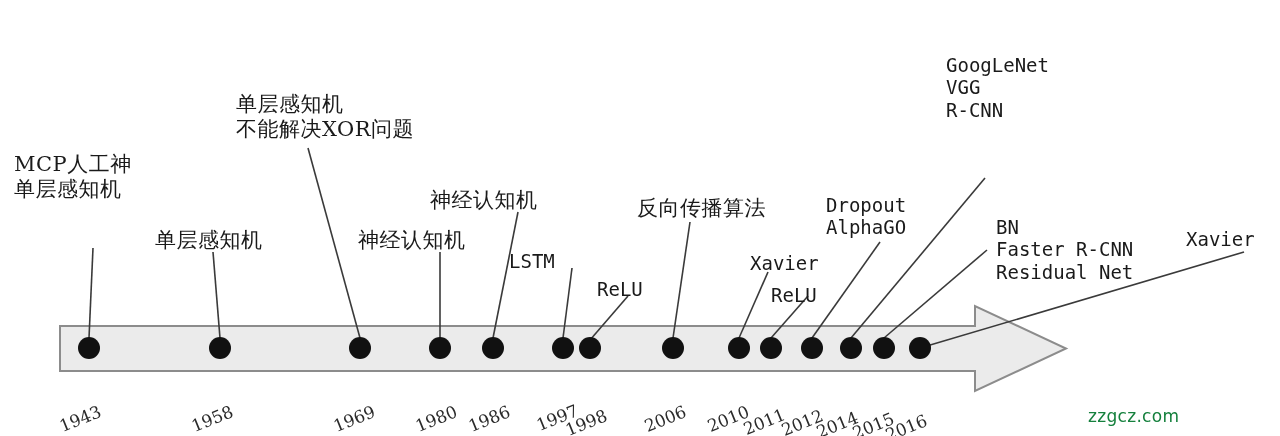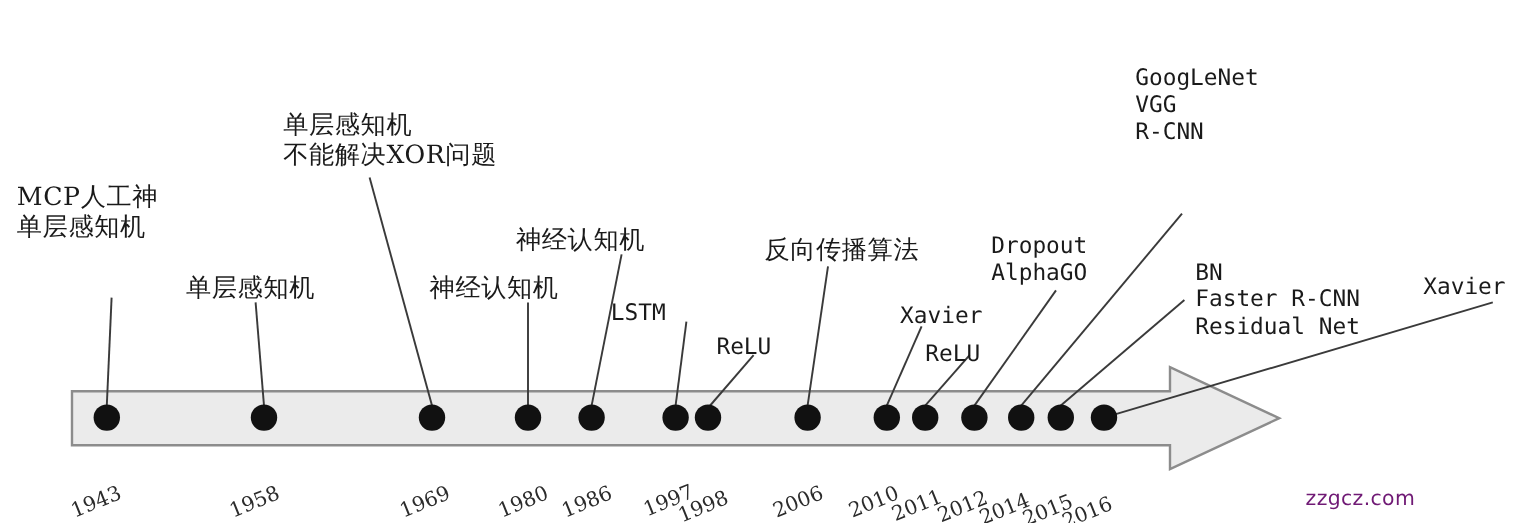--- a/index.html
+++ b/index.html
@@ -29,21 +29,21 @@
     font-size:17px;
     color:#2b2b2b;
     transform:rotate(-22deg);
     transform-origin:left bottom;
     white-space:pre;
   }
   #watermark{
     position:absolute;
     font-family:"DejaVu Sans","Liberation Sans",sans-serif;
     font-size:17px;
-    color:#701a75;
+    color:#15803d;
     left:1088px;top:406px;
     letter-spacing:0.3px;
   }
 </style>
 </head>
 <body>
 
 <div id="timeline-figure">
 
   <svg id="figure-svg" viewBox="0 0 1280 436" xmlns="http://www.w3.org/2000/svg">

